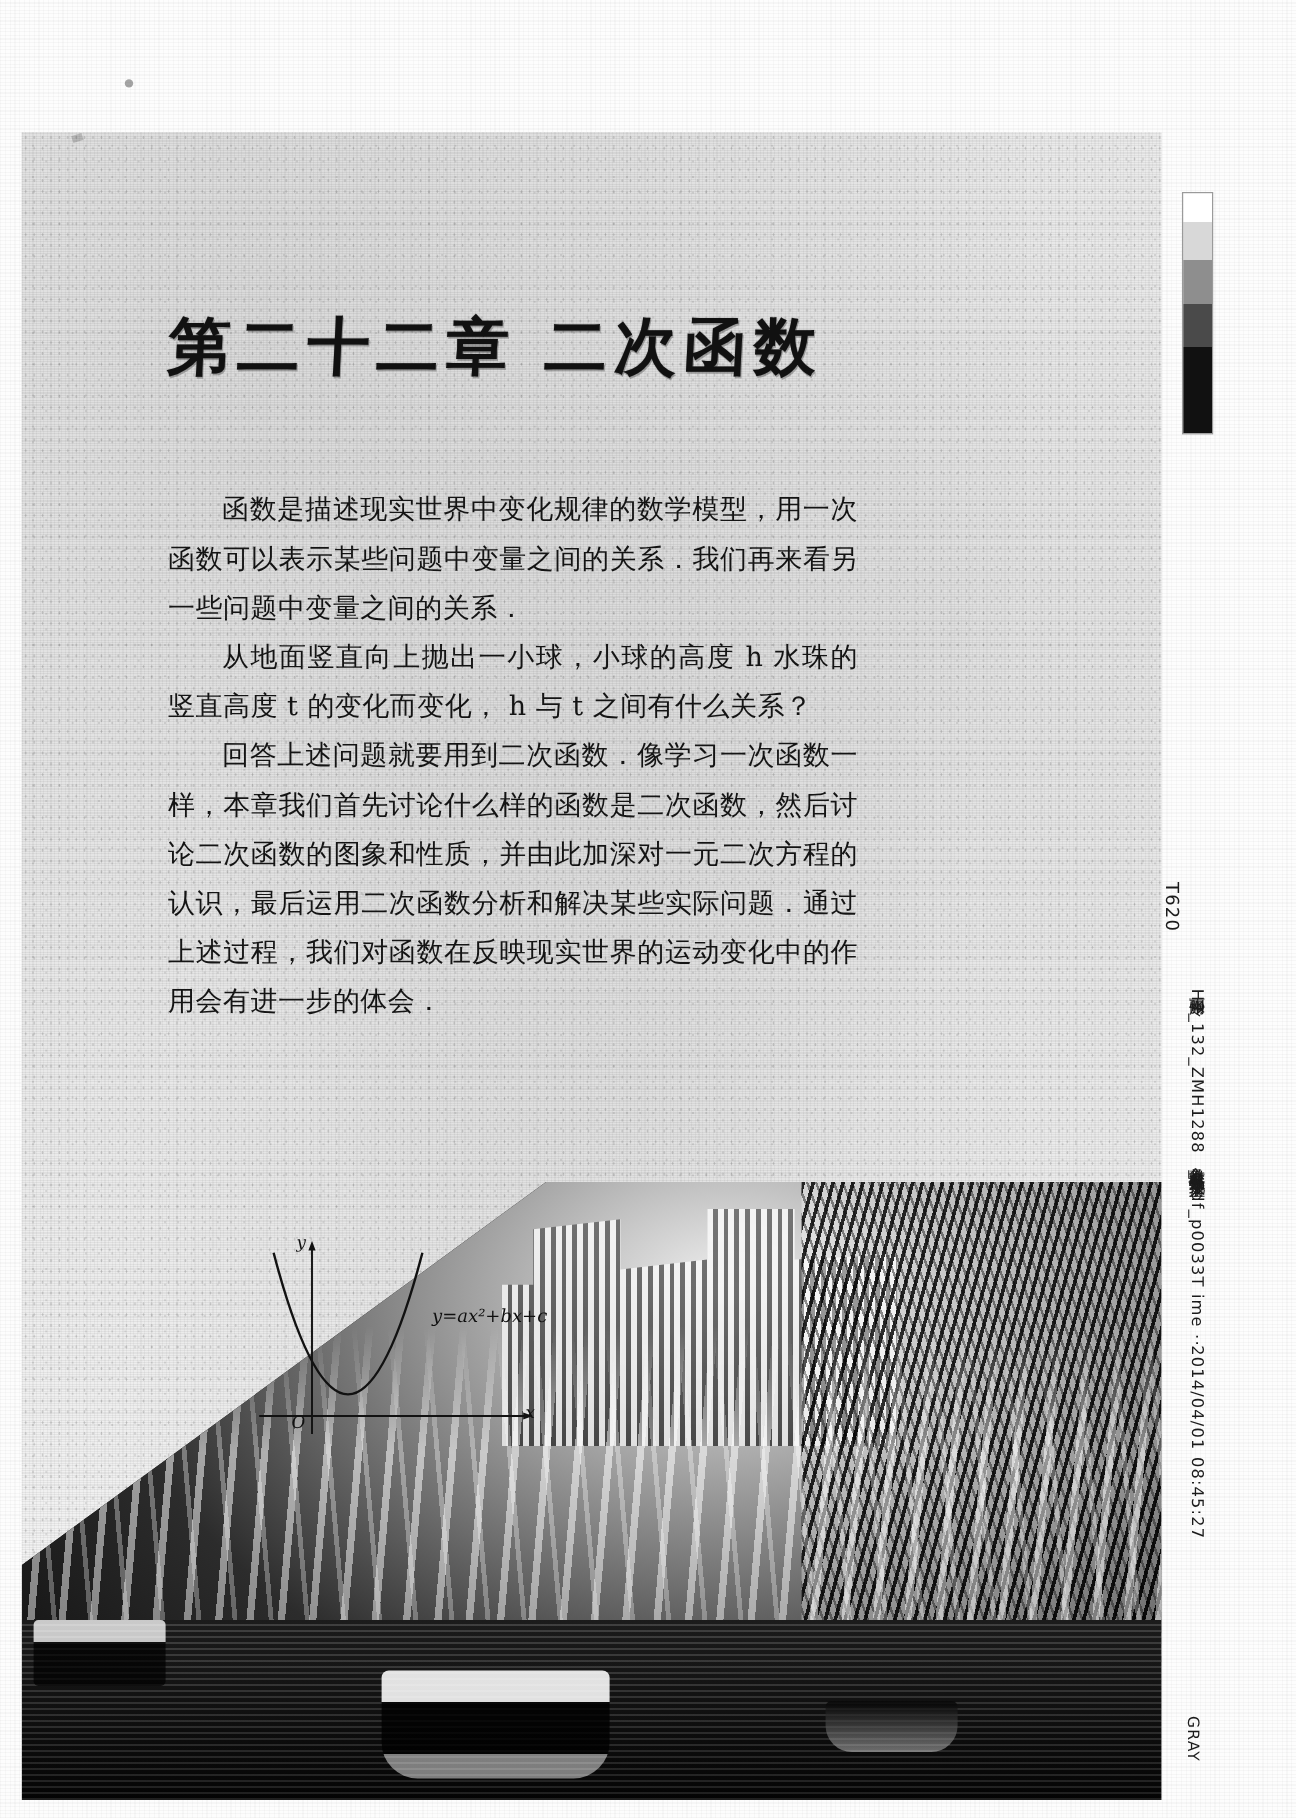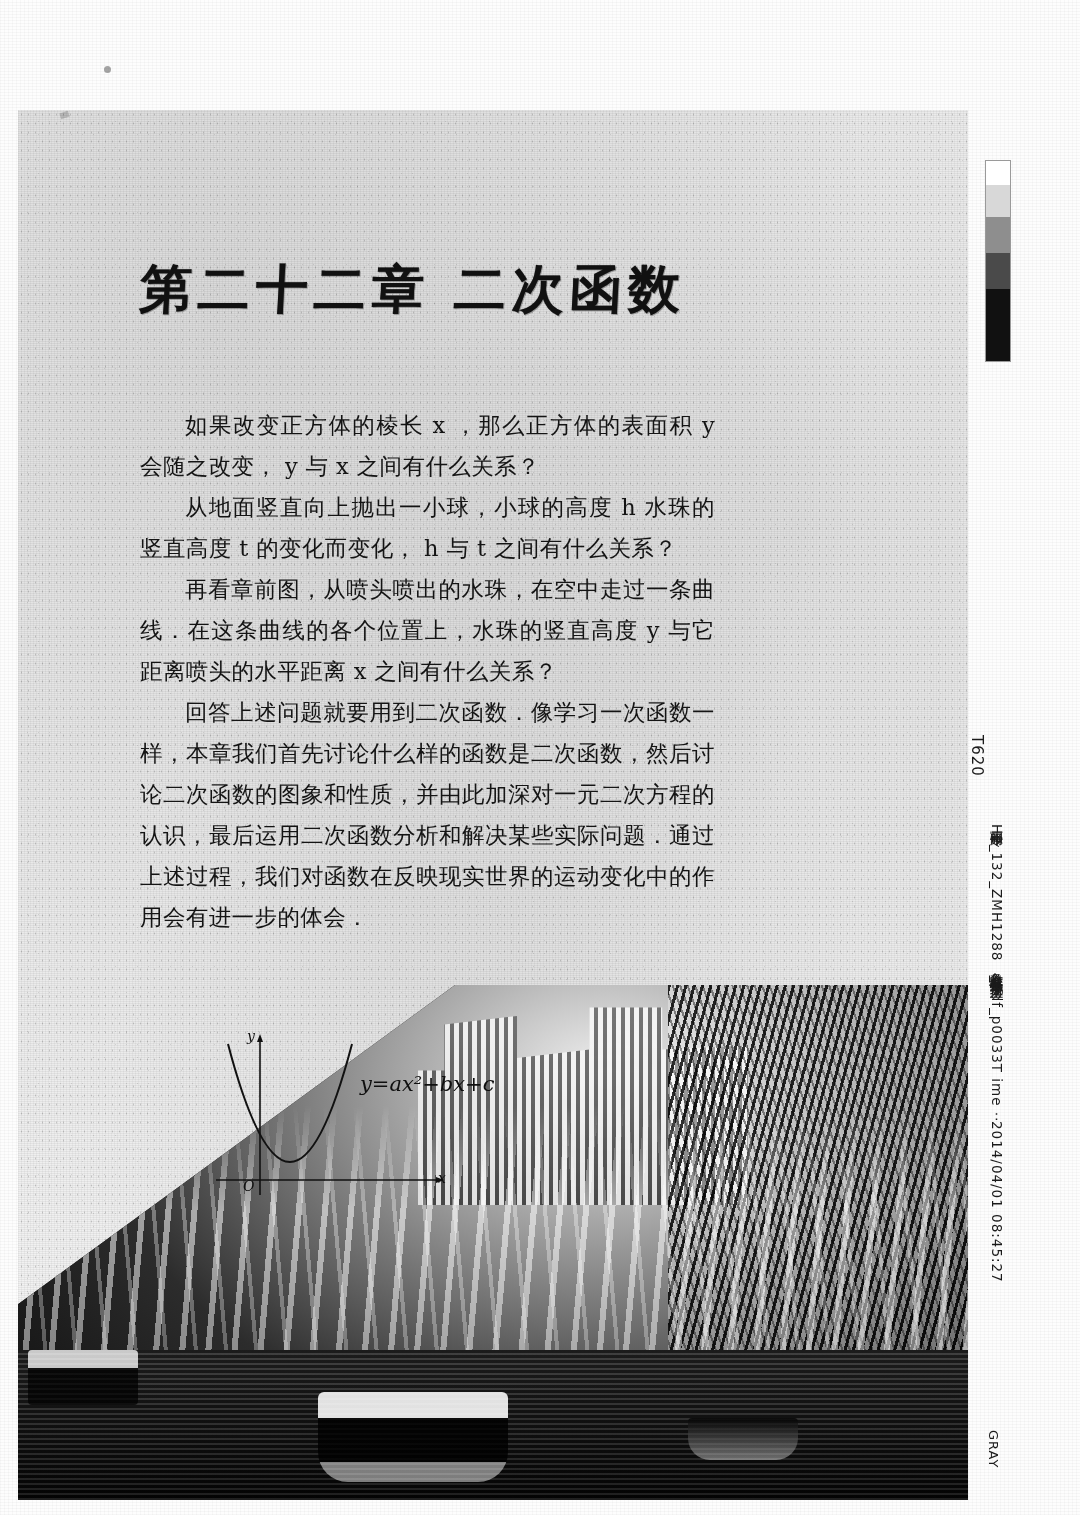--- a/index.html
+++ b/index.html
@@ -172,23 +172,23 @@
     position: absolute;
     left: 190px;
     top: 1030px;
     width: 290px;
     height: 195px;
   }
   .graph-inset svg { display: block; }
   .graph-label {
     position: absolute;
     left: 170px;
-    top: 42px;
+    top: 58px;
     font-family: "DejaVu Serif", serif;
-    font-size: 21px;
+    font-size: 15px;
     font-style: italic;
     color: #0f0f0f;
     white-space: nowrap;
   }
 
   
   .margin-bar {
     position: absolute;
     left: 985px;
     top: 160px;
@@ -246,23 +246,22 @@
   <div class="sheet">
     <div class="speckle"></div>
   </div>
 
   <div class="mark-a"></div>
   <div class="mark-b"></div>
 
   <div class="chapter-title">第二十二章  二次函数</div>
 
   <div class="body-text">
-    <p>如果改变正方体的棱长 x ，那么正方体的表面积 y 会随之改变， y 与 x 之间有什么关系？</p>
+    <p>函数是描述现实世界中变化规律的数学模型，用一次函数可以表示某些问题中变量之间的关系．我们再来看另一些问题中变量之间的关系．</p>
     <p>从地面竖直向上抛出一小球，小球的高度 h 水珠的竖直高度 t 的变化而变化， h 与 t 之间有什么关系？</p>
-    <p>再看章前图，从喷头喷出的水珠，在空中走过一条曲线．在这条曲线的各个位置上，水珠的竖直高度 y 与它距离喷头的水平距离 x 之间有什么关系？</p>
     <p>回答上述问题就要用到二次函数．像学习一次函数一样，本章我们首先讨论什么样的函数是二次函数，然后讨论二次函数的图象和性质，并由此加深对一元二次方程的认识，最后运用二次函数分析和解决某些实际问题．通过上述过程，我们对函数在反映现实世界的运动变化中的作用会有进一步的体会．</p>
   </div>
 
   <div class="photo">
     <div class="sky"></div>
     <div class="buildings"></div>
     <div class="trees"></div>
     <div class="jets"></div>
     <div class="water"></div>
     <div class="boat3"></div>

